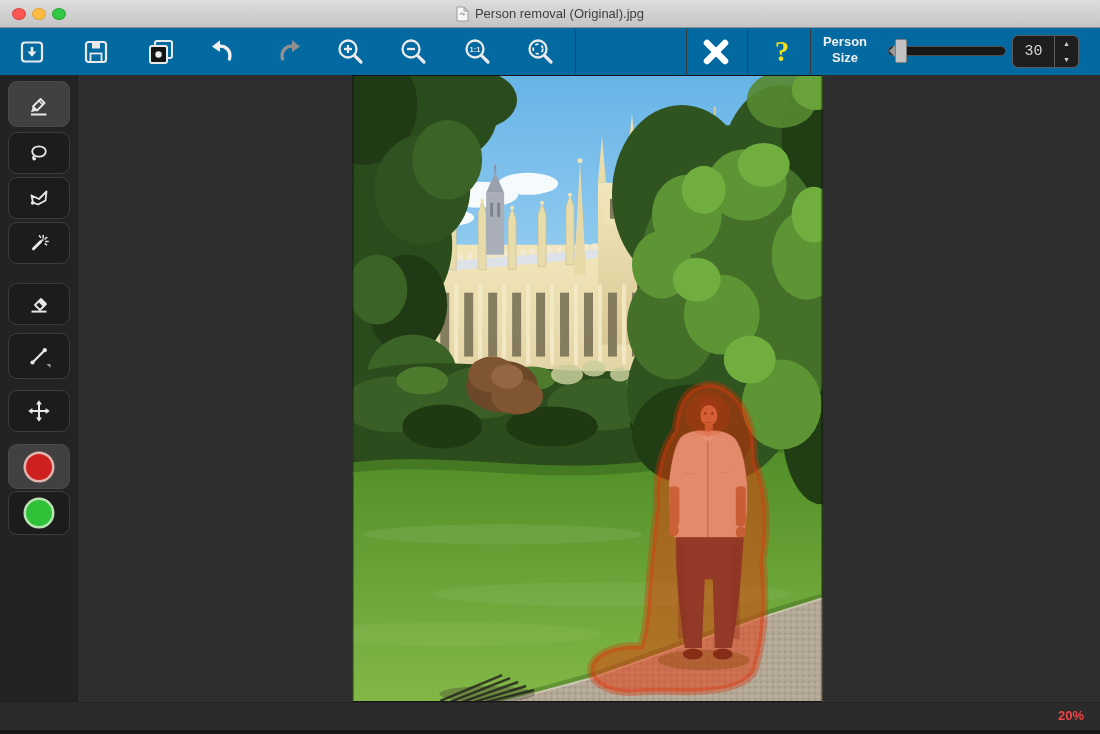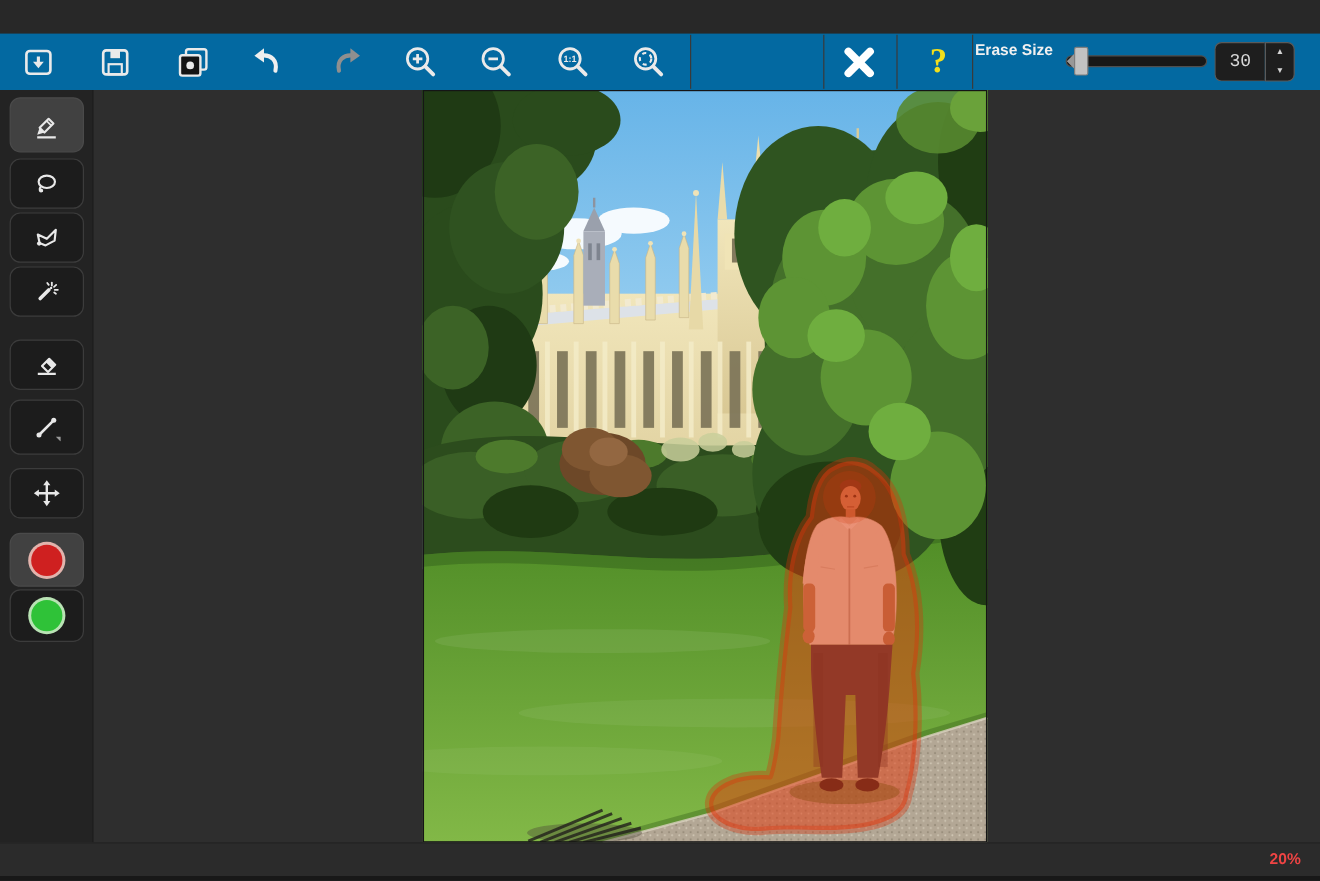--- a/index.html
+++ b/index.html
@@ -61,20 +61,33 @@
   .statusbar{position:absolute;left:0;top:702px;width:1100px;height:32px;background:#2b2b2b;
         border-top:1px solid #242424;box-sizing:border-box;}
   .statusbar::after{content:"";position:absolute;left:0;bottom:0;width:100%;height:4px;background:#181818;}
   .zoom-level{position:absolute;right:16px;top:5px;color:#ef4444;font-size:13px;font-weight:bold;}
 </style>
 </head>
 <body>
 
 <div class="window">
 
+  <div class="titlebar">
+    <button class="tl red"></button>
+    <button class="tl yellow"></button>
+    <button class="tl green"></button>
+    <div class="title-wrap">
+      <svg width="13" height="16" viewBox="0 0 13 16">
+        <path d="M1 1 h7 l4 4 v10 h-11 Z" fill="#f7f7f7" stroke="#9a9a9a"></path>
+        <path d="M8 1 l4 4 h-4 Z" fill="#d9d9d9" stroke="#9a9a9a"></path>
+        <path d="M4 9 c0 -2.5 4 -2.5 4 0 m0 0 l-1.3 -0.4 m1.3 0.4 l0.4 -1.3" stroke="#8a8a8a" fill="none"></path>
+      </svg>
+      <span class="title-text">Person removal (Original).jpg</span>
+    </div>
+  </div>
 
   <div class="toolbar">
     <button class="tbtn" style="left:10px">
       <svg width="30" height="30" viewBox="0 0 30 30">
         <rect x="5" y="5.5" width="20" height="19" rx="3" fill="none" stroke="#eaeaea" stroke-width="2.2"></rect>
         <line x1="15" y1="10" x2="15" y2="16.5" stroke="#eaeaea" stroke-width="2.6"></line>
         <polygon points="10.5,14.5 15,19.8 19.5,14.5" fill="#eaeaea"></polygon>
       </svg>
     </button>
     <button class="tbtn" style="left:74px">
@@ -146,21 +159,21 @@
     </button>
 
     <div class="tsep" style="left:747px"></div>
 
     <button class="help-btn">
       <span>?</span>
     </button>
 
     <div class="tsep" style="left:810px"></div>
 
-    <div class="msize-label">Erase Size</div>
+    <div class="msize-label">Person Size</div>
 
     <div class="slider">
       <div class="slider-thumb"></div>
     </div>
 
     <input class="size-box" value="30" style="">
     <div class="stepper">
       <button><span>▲</span></button>
       <button><span>▼</span></button>
     </div>

